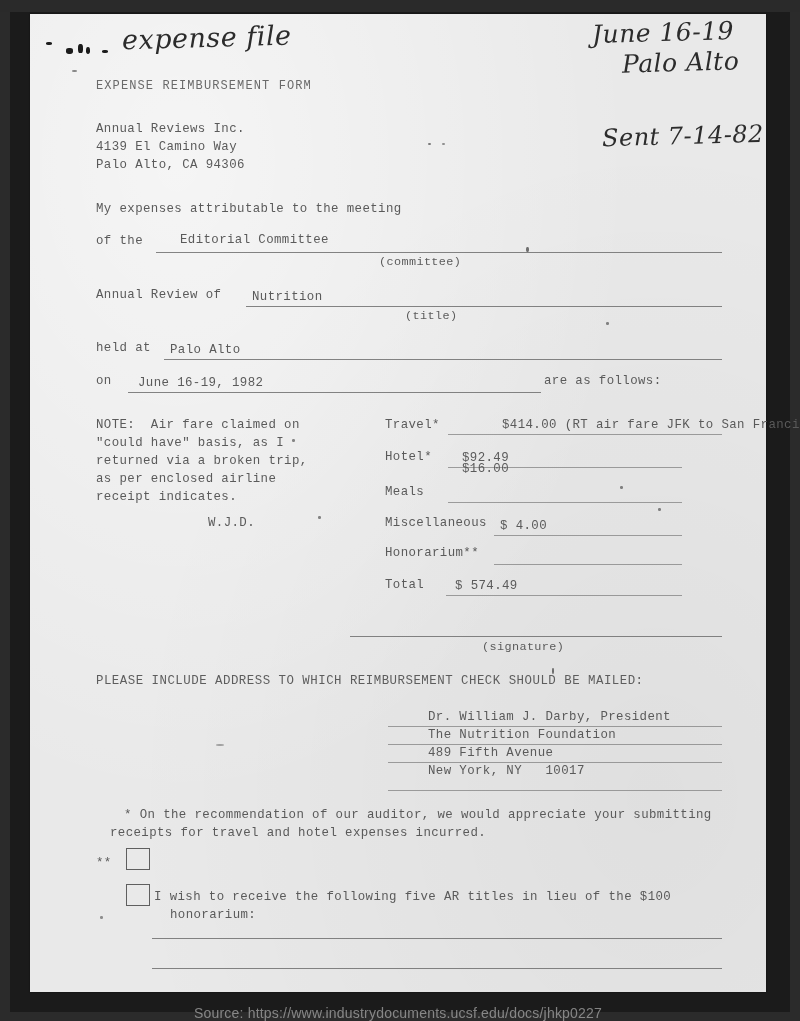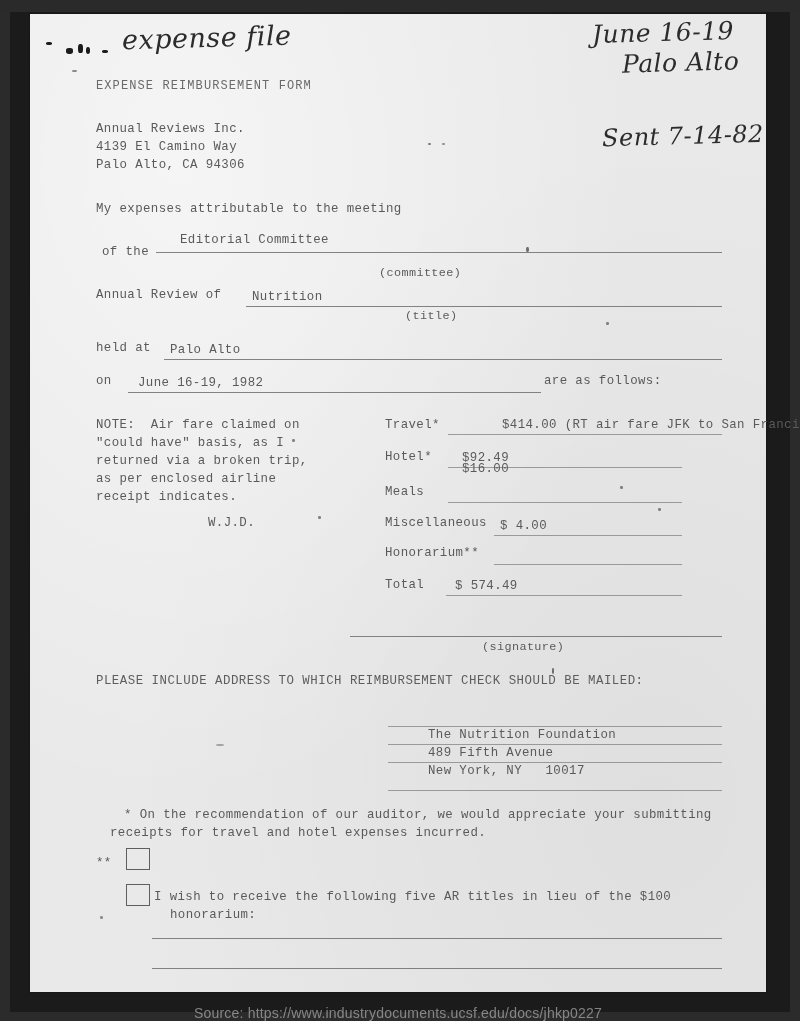--- a/index.html
+++ b/index.html
@@ -72,24 +72,24 @@
 
     <div class="abs typed body" style="left:66px;top:106px;">Annual Reviews Inc.</div>
     <div class="abs typed body" style="left:66px;top:124px;">4139 El Camino Way</div>
     <div class="abs typed body" style="left:66px;top:142px;">Palo Alto, CA 94306</div>
 
     <div class="speck" style="left:398px;top:129px;width:3px;height:2px;opacity:.55;"></div>
     <div class="speck" style="left:412px;top:129px;width:3px;height:2px;opacity:.45;"></div>
 
     <div class="abs typed body" style="left:66px;top:186px;">My expenses attributable to the meeting</div>
 
-    <div class="abs typed body" style="left:72px;top:218px;margin-top:11px;">of the</div>
+    <div class="abs typed body" style="left:66px;top:218px;">of the</div>
     <div class="abs typed body" style="left:150px;top:217px;">Editorial Committee</div>
     <div class="rule" style="left:126px;top:238px;width:566px;"></div>
-    <div class="abs typed caption" style="left:349px;top:252px;">(committee)</div>
+    <div class="abs typed caption" style="left:349px;top:241px;">(committee)</div>
     <div class="speck" style="left:496px;top:233px;width:3px;height:5px;opacity:.6;"></div>
 
     <div class="abs typed body" style="left:66px;top:272px;">Annual Review of</div>
     <div class="abs typed body" style="left:222px;top:274px;">Nutrition</div>
     <div class="rule" style="left:216px;top:292px;width:476px;"></div>
     <div class="abs typed caption" style="left:375px;top:295px;">(title)</div>
     <div class="speck" style="left:576px;top:308px;width:3px;height:3px;opacity:.5;"></div>
 
     <div class="abs typed body" style="left:66px;top:325px;">held at</div>
     <div class="abs typed body" style="left:140px;top:327px;">Palo Alto</div>
@@ -136,20 +136,21 @@
     <div class="abs typed body" style="left:355px;top:562px;">Total</div>
     <div class="abs typed body" style="left:425px;top:563px;">$ 574.49</div>
     <div class="rule thin" style="left:416px;top:581px;width:236px;"></div>
 
     <div class="rule" style="left:320px;top:622px;width:372px;"></div>
     <div class="abs typed caption" style="left:452px;top:626px;">(signature)</div>
 
     <div class="abs typed" style="left:66px;top:660px;font-size:12.4px;letter-spacing:.5px;color:#5d5d5d;">PLEASE INCLUDE ADDRESS TO WHICH REIMBURSEMENT CHECK SHOULD BE MAILED:</div>
     <div class="speck" style="left:522px;top:654px;width:2px;height:6px;opacity:.6;"></div>
 
+    <div class="abs typed body" style="left:398px;top:694px;">Dr. William J. Darby, President</div>
     <div class="rule thin" style="left:358px;top:712px;width:334px;"></div>
 
     <div class="abs typed body" style="left:398px;top:712px;">The Nutrition Foundation</div>
     <div class="rule thin" style="left:358px;top:730px;width:334px;"></div>
 
     <div class="abs typed body" style="left:398px;top:730px;text-align:right;">489 Fifth Avenue</div>
     <div class="rule thin" style="left:358px;top:748px;width:334px;"></div>
 
     <div class="abs typed body" style="left:398px;top:748px;">New York, NY   10017</div>
     <div class="rule thin" style="left:358px;top:776px;width:334px;"></div>

